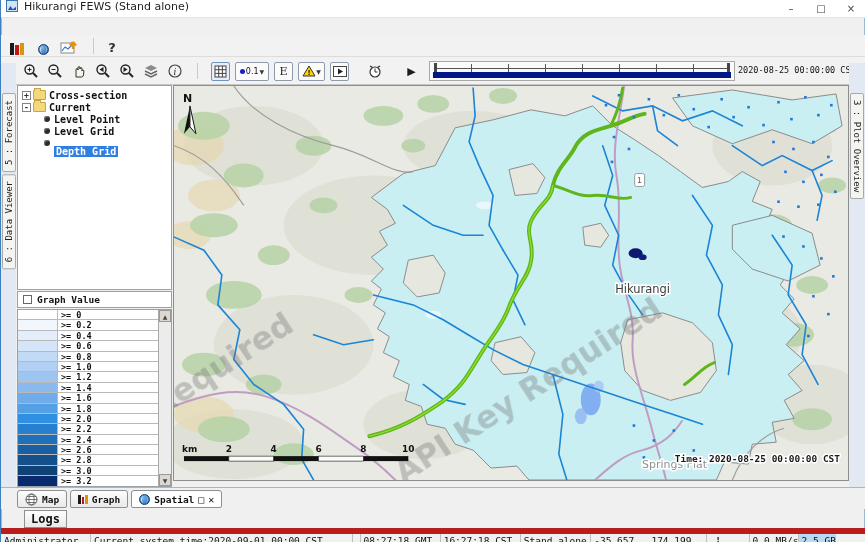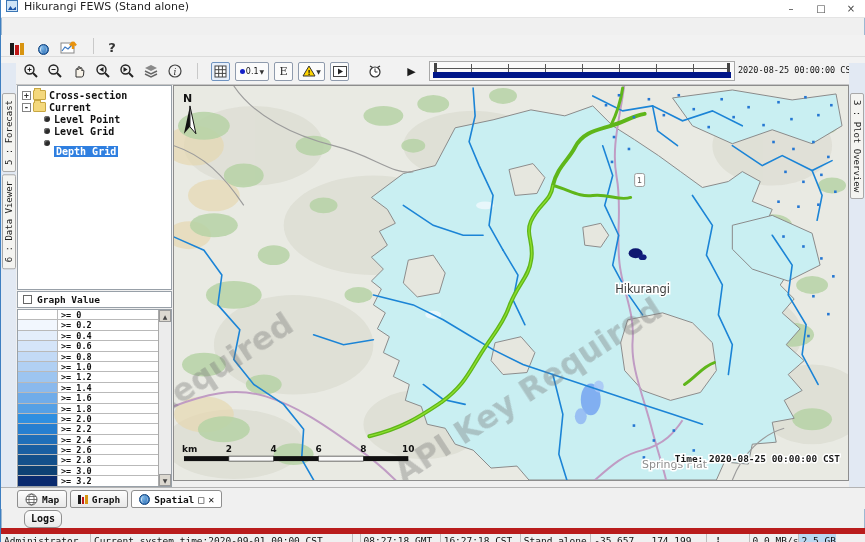--- a/index.html
+++ b/index.html
@@ -74,21 +74,21 @@
   .lg-arrow { position:absolute; left:0; width:12px; height:12px; background:#dcd8d0; border:1px solid #9a9a9a; font-size:6px; text-align:center; line-height:11px; color:#444; }
   
   .maparea { position:absolute; left:172px; top:0; width:676px; height:396px; border:1px solid #8d8d8d; background:#e9eae3; }
   .maparea svg { display:block; width:100%; height:100%; }
   
   .tabsrow { position:absolute; left:0; top:487px; width:865px; height:22px; border-top:1px solid #b3b3b3; background:#f0f0f0; display:flex; align-items:flex-start; padding:2px 0 0 16px; gap:3px;}
   .btab { height:18px; display:flex; align-items:center; gap:4px; padding:0 7px; border:1px solid #8f8f8f; border-radius:3px 3px 2px 2px; background:linear-gradient(#fdfdfd,#e9e9e9); font-family:"DejaVu Sans Mono",monospace; font-size:9.5px; font-weight:bold; color:#111; }
   .btab.active { background:#ffffff; }
   .tabctl { font-size:10px; color:#111; font-weight:bold; }
   .logsrow { position:absolute; left:0; top:509px; width:865px; height:19px; display:flex; align-items:center; padding-left:23px; }
-  .logs-btn { height:15px; padding:8px 6px; border:1px solid #8f8f8f; border-radius:6px; background:linear-gradient(#fdfdfd,#e9e9e9); font-family:"DejaVu Sans Mono",monospace; font-size:10px; font-weight:bold; color:#111; display:flex; align-items:center; }
+  .logs-btn { height:15px; padding:8px 6px; border:1px solid #8f8f8f; border-radius:0; background:linear-gradient(#fdfdfd,#e9e9e9); font-family:"DejaVu Sans Mono",monospace; font-size:12px; font-weight:bold; color:#111; display:flex; align-items:center; }
   
   .statusbar { position:absolute; left:0; top:528px; width:865px; height:14px; border-top:6px solid #b91c1c; background:#f0f0f0; display:flex; font-family:"DejaVu Sans Mono",monospace; font-size:9.5px; color:#111; }
   .scell { border-right:1px solid #bdbdbd; padding:1px 3px 0 3px; white-space:nowrap; overflow:hidden; }
   .warn-tri { width:0; height:0; border-left:6px solid transparent; border-right:6px solid transparent; border-bottom:10px solid #ffd400; position:relative; margin:1px 2px; filter:drop-shadow(0 0 0.5px #555); }
   .warn-tri:after { content:"!"; position:absolute; left:-1.5px; top:1px; font-size:7px; font-weight:bold; color:#111; }
   .mini-globe { width:11px; height:11px; border-radius:50%; background:radial-gradient(circle at 35% 35%, #7db8e8, #1559a8); border:1px solid #0d3f7a; position:relative; }
   .mini-globe:after{ content:""; position:absolute; inset:1px; border-radius:50%; border-left:1px solid rgba(255,255,255,.7); border-right:1px solid rgba(255,255,255,.4);}
   .mini-bars { display:flex; align-items:flex-end; gap:1px; height:10px;}
   .mini-bars i { width:2.5px; display:block; }
 </style>

